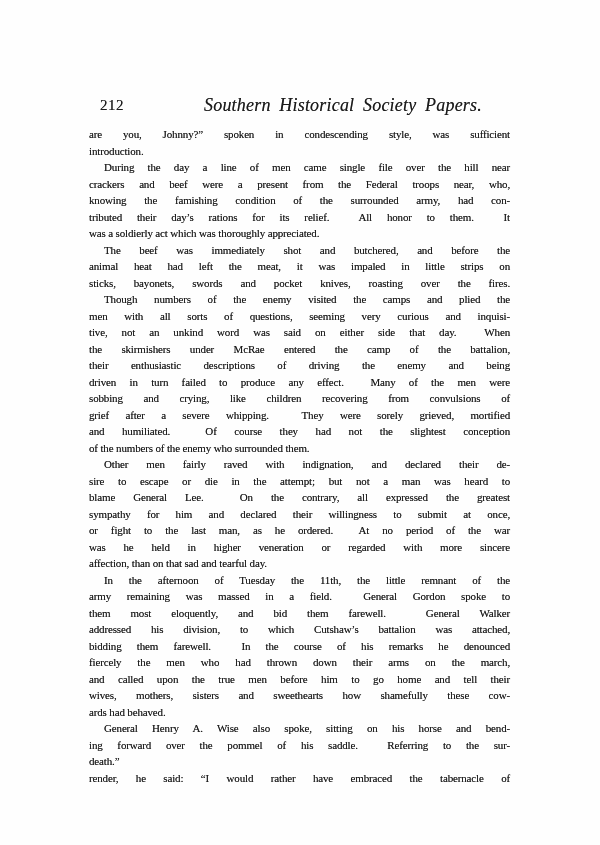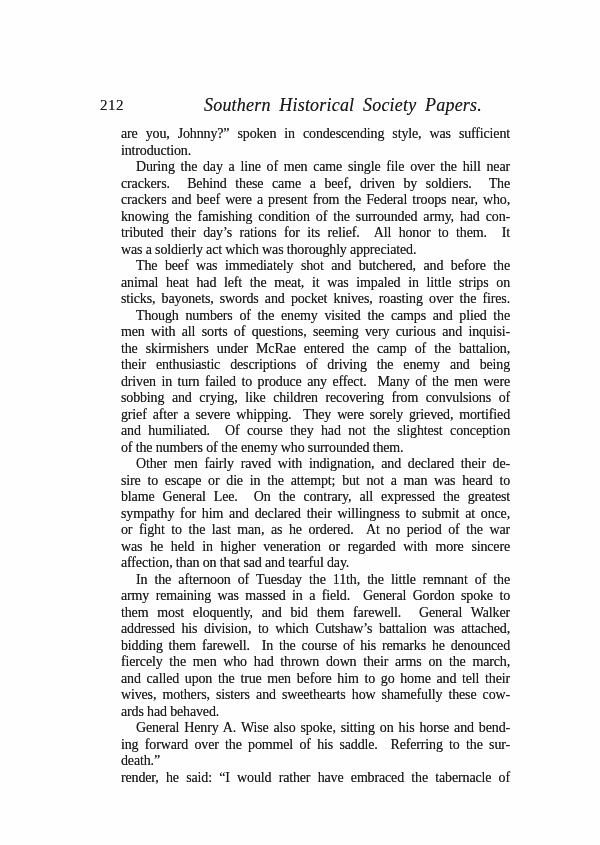--- a/index.html
+++ b/index.html
@@ -41,57 +41,56 @@
   }
   .text-block {
     position: absolute;
     top: 126px;
     left: 89px;
     width: 421px;
   }
   .line {
     height: 16.5px;
     line-height: 16.5px;
-    font-size: 14px;
+    font-size: 11px;
     letter-spacing: -0.15px;
     white-space: nowrap;
     text-align: justify;
     text-align-last: justify;
     text-justify: inter-word;
     text-shadow: 0 0 0.55px rgba(0,0,0,0.6);
-    margin-left: 32px;
   }
   .line.no-just {
     text-align: right;
     text-align-last: left;
   }
   .line.indent {
     text-indent: 15px;
   }
 </style>
 </head>
 <body>
 
 <div class="scan-page">
   <div class="page-number">212</div>
   <div class="running-header">Southern Historical Society Papers.</div>
   <div class="text-block">
       <div class="line">are you, Johnny?” spoken in condescending style, was sufficient</div>
       <div class="line no-just">introduction.</div>
       <div class="line indent">During the day a line of men came single file over the hill near</div>
-      <div class="line">crackers.&nbsp; Behind these came a beef, driven by soldiers.&nbsp; The</div>
       <div class="line">crackers and beef were a present from the Federal troops near, who,</div>
       <div class="line">knowing the famishing condition of the surrounded army, had con-</div>
       <div class="line">tributed their day’s rations for its relief.&nbsp; All honor to them.&nbsp; It</div>
       <div class="line no-just">was a soldierly act which was thoroughly appreciated.</div>
       <div class="line indent">The beef was immediately shot and butchered, and before the</div>
       <div class="line">animal heat had left the meat, it was impaled in little strips on</div>
       <div class="line">sticks, bayonets, swords and pocket knives, roasting over the fires.</div>
       <div class="line indent">Though numbers of the enemy visited the camps and plied the</div>
       <div class="line">men with all sorts of questions, seeming very curious and inquisi-</div>
+      <div class="line">tive, not an unkind word was said on either side that day.&nbsp; When</div>
       <div class="line">the skirmishers under McRae entered the camp of the battalion,</div>
       <div class="line">their enthusiastic descriptions of driving the enemy and being</div>
       <div class="line">driven in turn failed to produce any effect.&nbsp; Many of the men were</div>
       <div class="line">sobbing and crying, like children recovering from convulsions of</div>
       <div class="line">grief after a severe whipping.&nbsp; They were sorely grieved, mortified</div>
       <div class="line">and humiliated.&nbsp; Of course they had not the slightest conception</div>
       <div class="line no-just">of the numbers of the enemy who surrounded them.</div>
       <div class="line indent">Other men fairly raved with indignation, and declared their de-</div>
       <div class="line">sire to escape or die in the attempt; but not a man was heard to</div>
       <div class="line">blame General Lee.&nbsp; On the contrary, all expressed the greatest</div>

